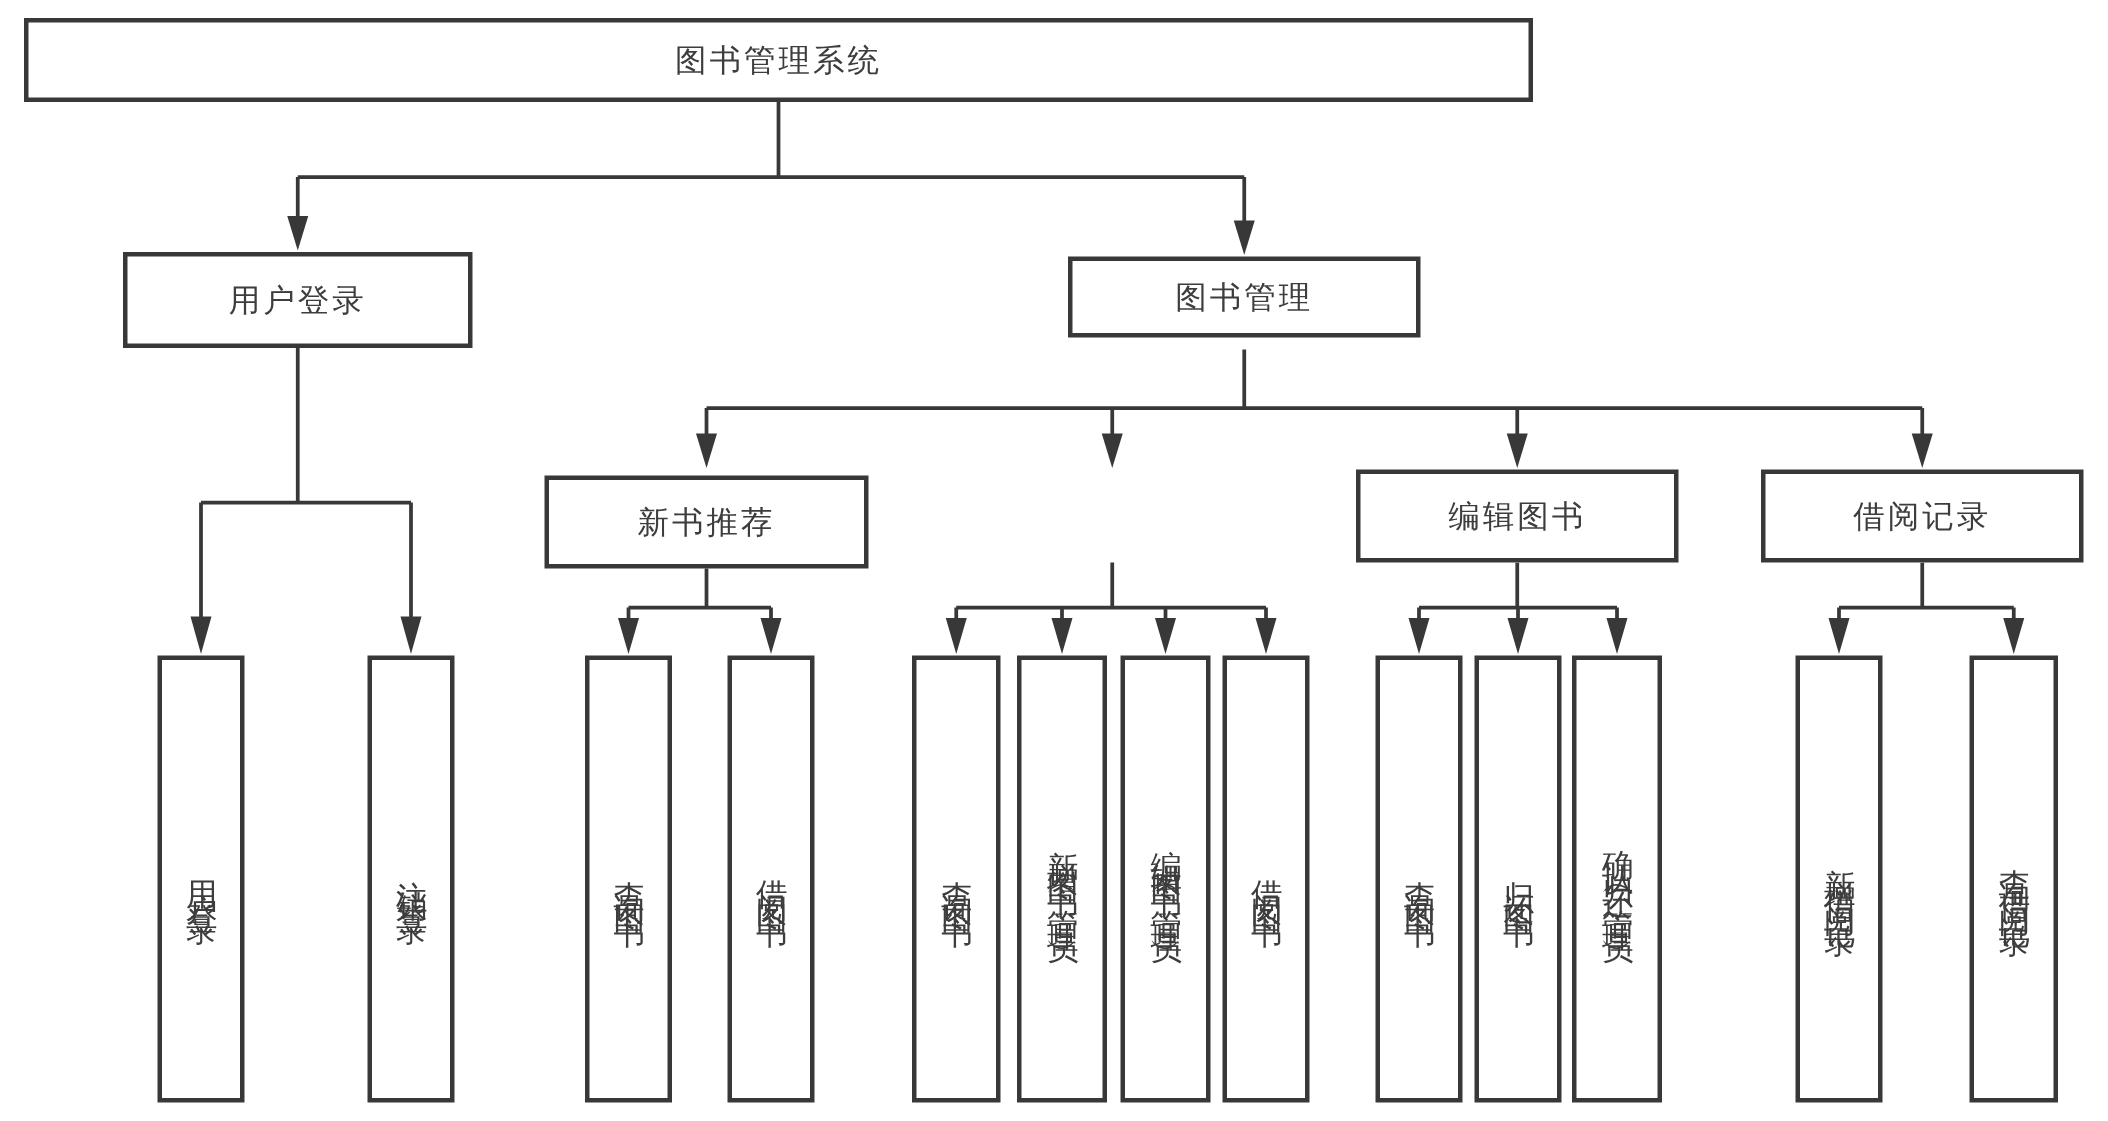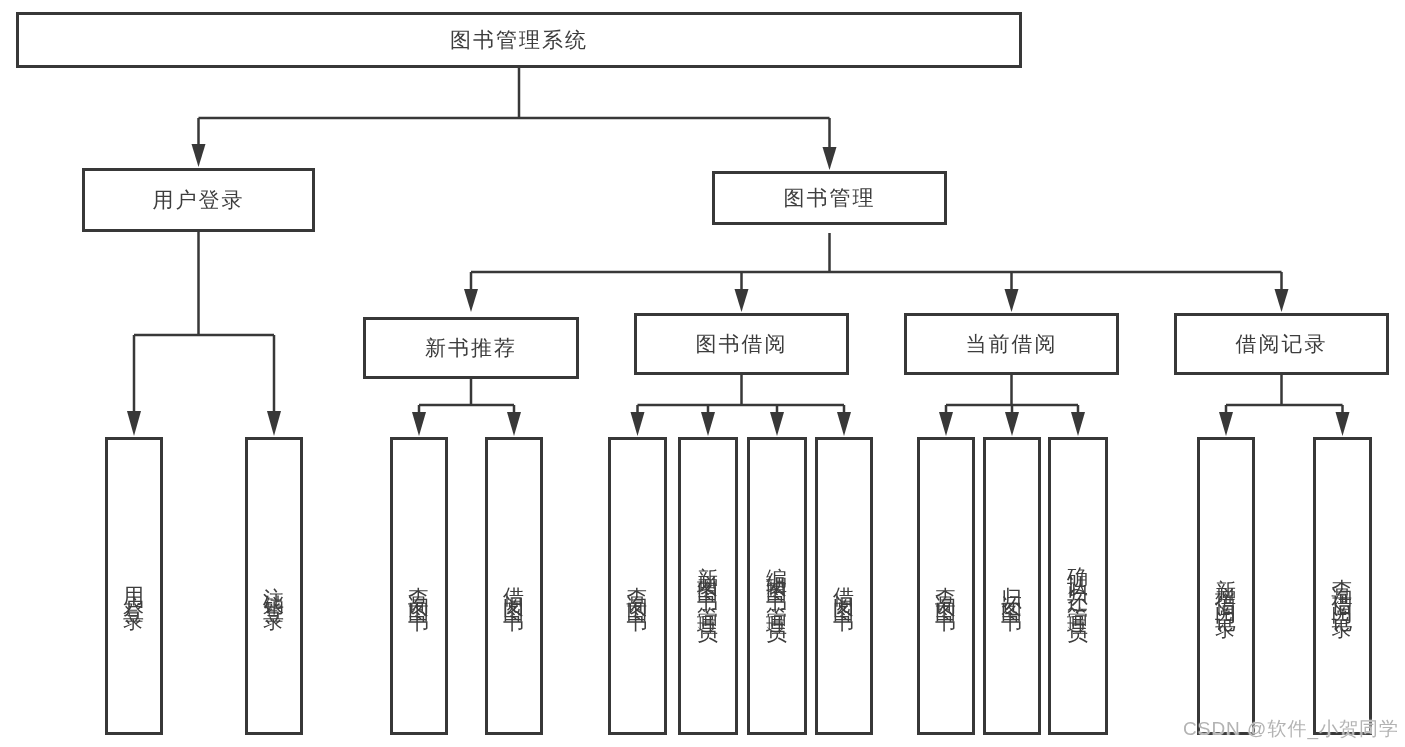--- a/index.html
+++ b/index.html
@@ -117,25 +117,22 @@
   <div class="box" style="left:82px;top:168px;width:233px;height:64px">
     <span>用户登录</span>
   </div>
   <div class="box" style="left:712px;top:171px;width:235px;height:54px">
     <span>图书管理</span>
   </div>
 
   <div class="box" style="left:363px;top:317px;width:216px;height:62px">
     <span>新书推荐</span>
   </div>
-  <div class="box" style="left:634px;top:313px;width:215px;height:62px">
-    <span>图书借阅</span>
-  </div>
   <div class="box" style="left:904px;top:313px;width:215px;height:62px">
-    <span>当前借阅</span>
+    <span>编辑图书</span>
   </div>
   <div class="box" style="left:1174px;top:313px;width:215px;height:62px">
     <span>借阅记录</span>
   </div>
 
   <div class="box v" style="left:105px;top:437px;width:58px;height:298px">
     <span>用户登录</span>
   </div>
   <div class="box v" style="left:245px;top:437px;width:58px;height:298px">
     <span>注销登录</span>
@@ -171,15 +168,14 @@
     <span>确认归还（管理员）</span>
   </div>
 
   <div class="box v" style="left:1197px;top:437px;width:58px;height:298px">
     <span>新增借阅记录</span>
   </div>
   <div class="box v" style="left:1313px;top:437px;width:59px;height:298px">
     <span>查询借阅记录</span>
   </div>
 
-  <div class="watermark">CSDN @软件_小贺同学</div>
 
 </div>
 
 </body></html>

